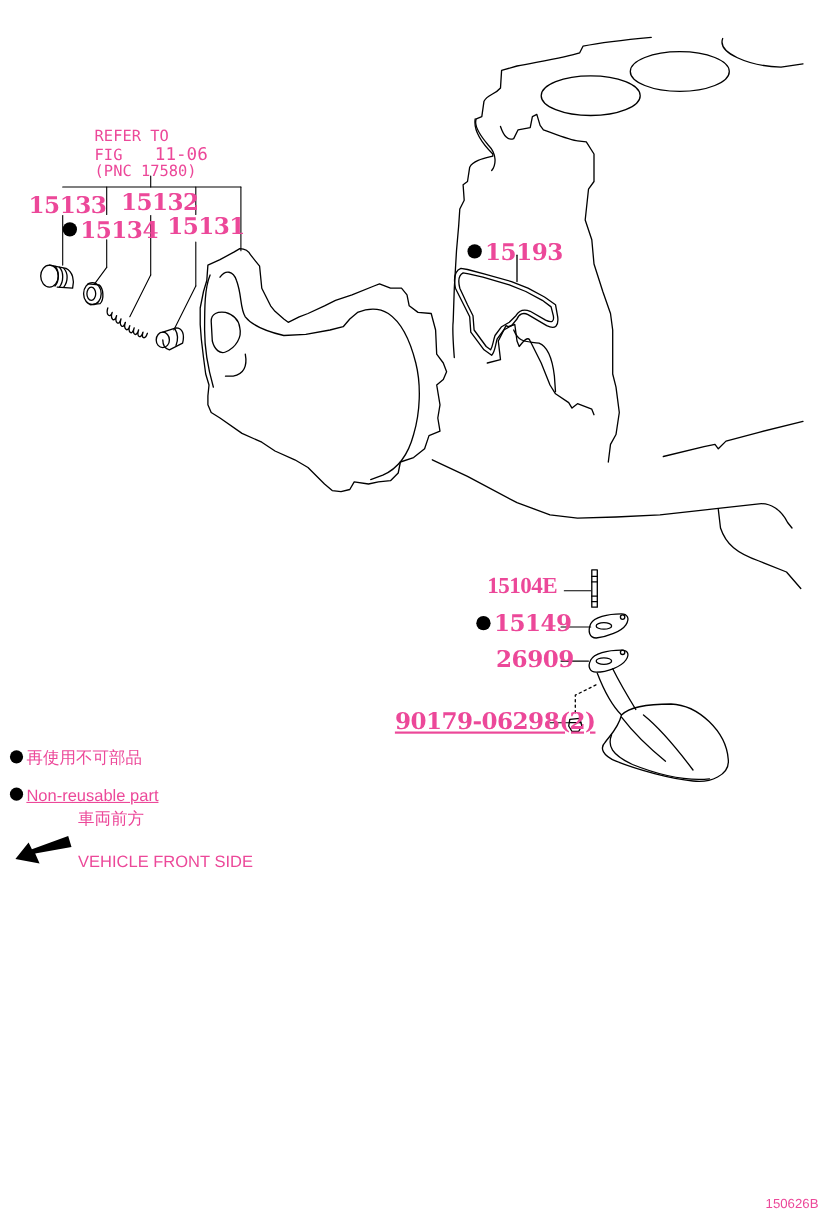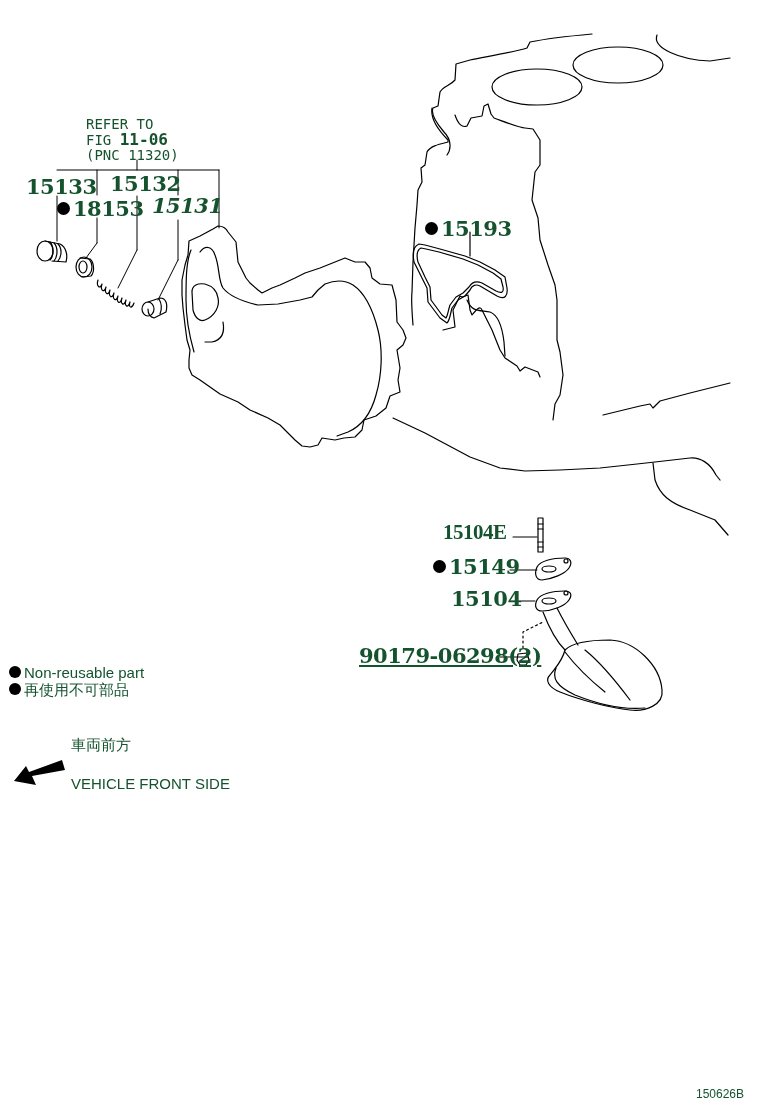--- a/index.html
+++ b/index.html
@@ -1,18 +1,18 @@
 <!DOCTYPE html>
 <html><head>
 <meta charset="utf-8">
 <style>
   html, body { margin:0; padding:0; background:#ffffff; }
   body { width:760px; height:1112px; position:relative; overflow:hidden; font-family:"DejaVu Sans", sans-serif; color:#000; }
   #drawing { position:absolute; left:0; top:0; width:760px; height:1112px; }
-  .lbl { position:absolute; white-space:nowrap; color:#14532d; line-height:1; }
+  .lbl { position:absolute; white-space:nowrap; color:#ec4899; line-height:1; }
   .pn { font-family:"DejaVu Serif", serif; font-weight:bold; font-size:21px; letter-spacing:-0.5px; }
   .ref { font-family:"DejaVu Sans Mono", monospace; font-size:14px; line-height:15px; }
   .legend { font-family:"Liberation Sans", sans-serif; font-size:15px; }
   .dot { display:inline-block; width:12px; height:12px; border-radius:50%; background:#000; vertical-align:middle; margin-right:3px; position:relative; top:-2px; }
   .pn .dot { width:13px; height:13px; }
   .figid { font-family:"Liberation Sans", sans-serif; font-size:12px; }
 </style>
 </head>
 <body>
 
@@ -137,54 +137,54 @@
     <line x1="510" y1="601" x2="535" y2="601"></line>
 
     <line x1="500" y1="657" x2="517" y2="657"></line>
   </g>
 
   <path fill="#000" stroke="none" d="M62,760 L65,770 L32,776 L36,785 L14,781 L26,766 L29,772 Z"></path>
 </svg>
 
 <div class="lbl ref" style="left:86px;top:117px;">
   <div>REFER TO</div>
-  <div><span>FIG</span> <span style="font-size:16px;font-weight:bold;">11-06</span></div>
-  <div>(PNC 11320)</div>
+  <div><span>FIG</span> <span style="font-size:16px;font-weight:normal;margin-left:21px;">11-06</span></div>
+  <div>(PNC 17580)</div>
 </div>
 
 <div class="lbl pn" style="left:26px;top:176px;">
   <span>15133</span>
 </div>
 <div class="lbl pn" style="left:110px;top:173px;">
   <span>15132</span>
 </div>
 <div class="lbl pn" style="left:57px;top:198px;">
-  <span class="dot"></span><span>18153</span>
+  <span class="dot"></span><span>15134</span>
 </div>
-<div class="lbl pn" style="left:152px;top:195px;font-style:italic;">
+<div class="lbl pn" style="left:152px;top:195px;">
   <span>15131</span>
 </div>
 <div class="lbl pn" style="left:425px;top:218px;">
   <span class="dot"></span><span>15193</span>
 </div>
 <div class="lbl pn" style="left:443px;top:522px;font-family:Liberation Serif, serif;">
   <span>15104E</span>
 </div>
 <div class="lbl pn" style="left:433px;top:556px;">
   <span class="dot"></span><span>15149</span>
 </div>
 <div class="lbl pn" style="left:451px;top:588px;">
-  <span>15104</span>
+  <span>26909</span>
 </div>
 <div class="lbl pn" style="left:359px;top:645px;text-decoration:underline;">
   <span>90179-06298(2)</span>
 </div>
 
 <div class="lbl legend" style="left:9px;top:682px;">
   <span class="dot"></span><span>再使用不可部品</span>
 </div>
-<div class="lbl legend" style="left:9px;top:665px;">
+<div class="lbl legend" style="left:9px;top:716px;text-decoration:underline;">
   <span class="dot"></span><span>Non-reusable part</span>
 </div>
 <div class="lbl legend" style="left:71px;top:737px;">車両前方</div>
 <div class="lbl legend" style="left:71px;top:776px;">VEHICLE FRONT SIDE</div>
 
 <div class="lbl figid" style="left:696px;top:1088px;">150626B</div>
 
 </body></html>

